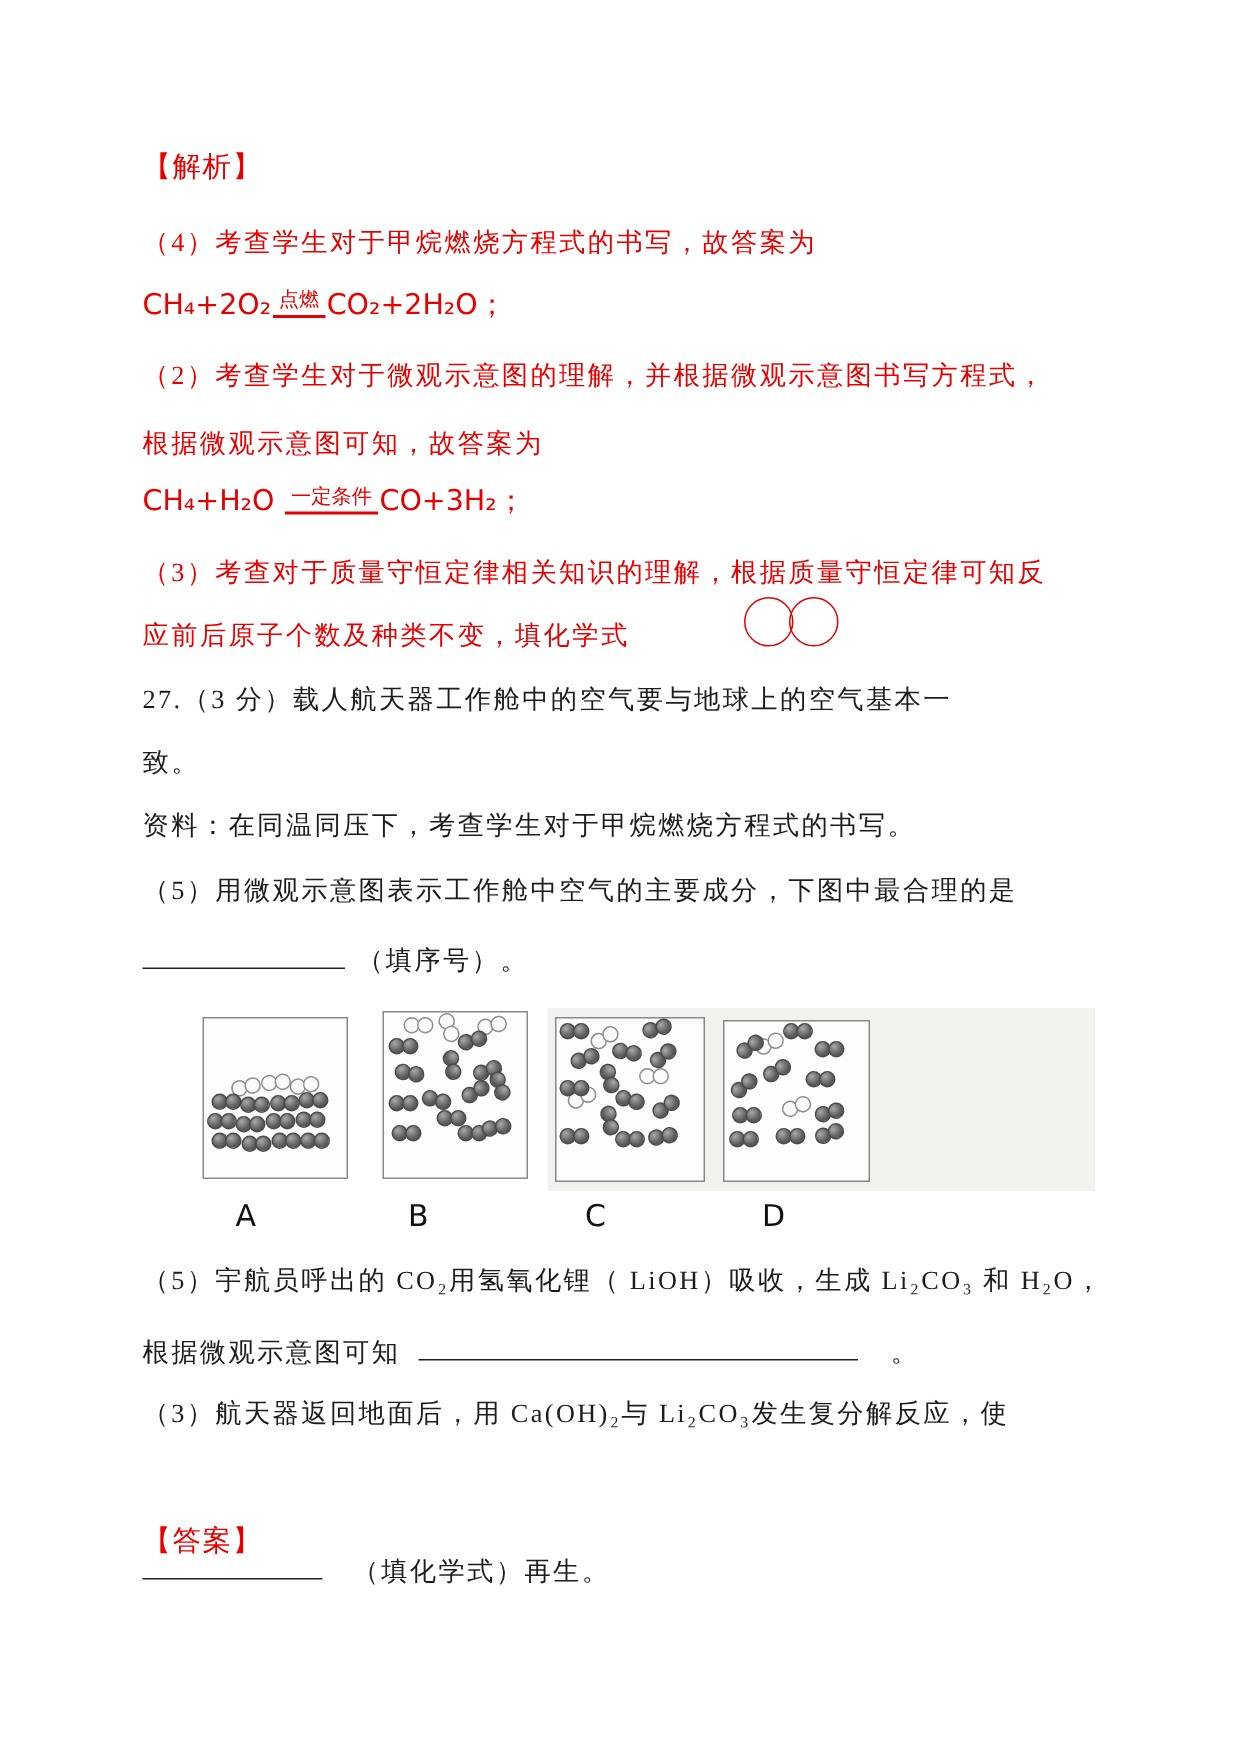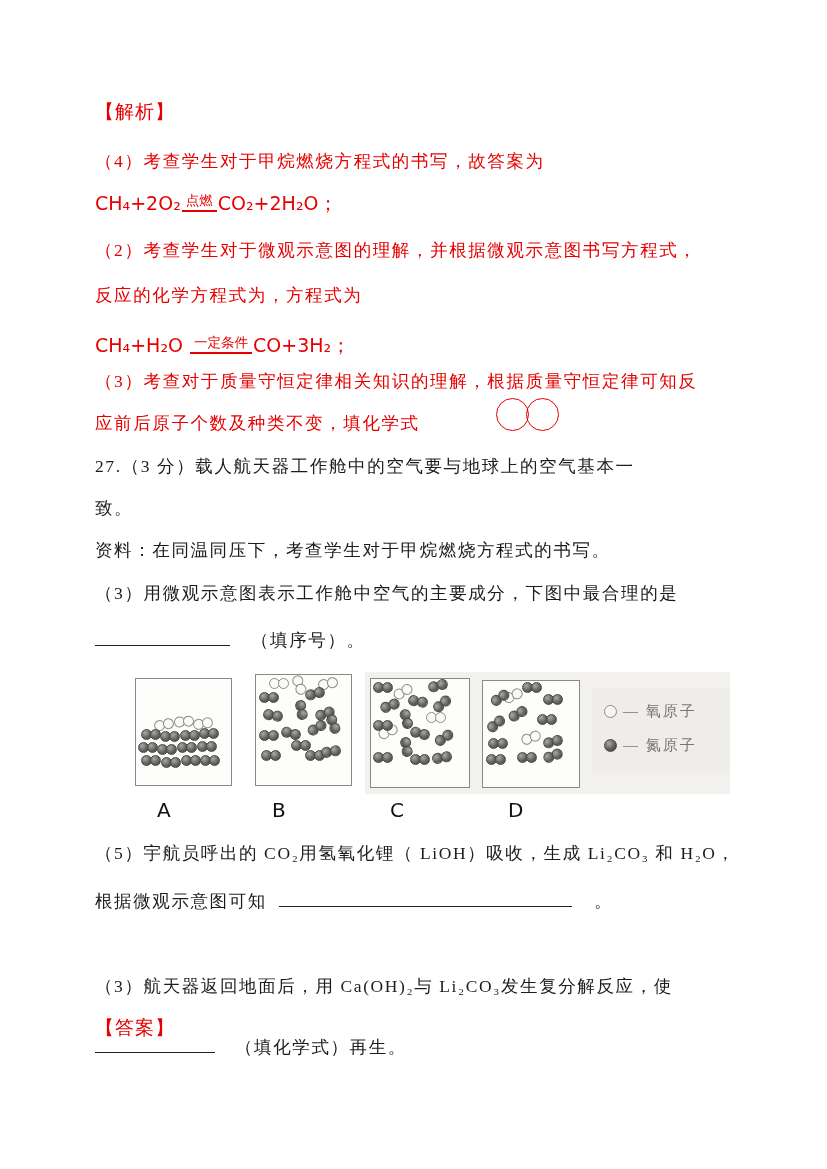--- a/index.html
+++ b/index.html
@@ -66,41 +66,41 @@
 <body>
 
 <div class="line red hdr" style="top:100px">【解析】</div>
 <div class="line red" style="top:151px">（4）考查学生对于甲烷燃烧方程式的书写，故答案为</div>
 
 <div class="line red eq" style="top:192px">
   <span>CH₄+2O₂</span><span class="cond">点燃</span><span>CO₂+2H₂O；</span>
 </div>
 
 <div class="line red" style="top:240px">（2）考查学生对于微观示意图的理解，并根据微观示意图书写方程式，</div>
-<div class="line red" style="top:285px">反应的化学方程式为，方程式为</div>
-
-<div class="line red eq" style="top:334px">
+<div class="line red" style="top:285px">根据微观示意图可知，故答案为</div>
+
+<div class="line red eq" style="top:323px">
   <span>CH₄+H₂O</span> <span class="cond">一定条件</span><span>CO+3H₂；</span>
 </div>
 
 <div class="line red" style="top:371px">（3）考查对于质量守恒定律相关知识的理解，根据质量守恒定律可知反</div>
 <div class="line red" style="top:413px">应前后原子个数及种类不变，填化学式</div>
 
 <div class="answer-circles">
   <span class="circle"></span><span class="circle"></span>
 </div>
 
 <div class="line" style="top:456px">27.（3 分）载人航天器工作舱中的空气要与地球上的空气基本一</div>
 <div class="line" style="top:498px">致。</div>
 <div class="line" style="top:540px">资料：在同温同压下，考查学生对于甲烷燃烧方程式的书写。</div>
-<div class="line" style="top:583px">（3）用微观示意图表示工作舱中空气的主要成分，下图中最合理的是</div>
+<div class="line" style="top:583px">（5）用微观示意图表示工作舱中空气的主要成分，下图中最合理的是</div>
 
 <div class="line" style="top:627px">
   <span class="blank" style="width:135px"></span>
-  <span style="margin-left:15px">（填序号）。</span>
+  <span style="margin-left:2px">（填序号）。</span>
 </div>
 
 <div class="figure">
   <div class="scan-band"></div>
   <div>
       <div class="opt-box" style="left: 5px; top: 6px; width: 95px; height: 106px;">
         <div class="mol open" style="left: 18px; top: 40px; transform: rotate(-12deg);">
           <span class="atom a1"></span>
           <span class="atom a2"></span>
         </div>
@@ -341,45 +341,35 @@
         <div class="mol dark" style="left: 34px; top: 71px; transform: rotate(0deg);">
           <span class="atom a1"></span>
           <span class="atom a2"></span>
         </div>
         <div class="mol dark" style="left: 60px; top: 69px; transform: rotate(-20deg);">
           <span class="atom a1"></span>
           <span class="atom a2"></span>
         </div>
       </div>
     </div>
-  <div class="legend">
-    <div class="legend-row r1">
-      <span class="sym open"></span>
-      <span>— 氧原子</span>
-    </div>
-    <div class="legend-row r2">
-      <span class="sym filled"></span>
-      <span>— 氮原子</span>
-    </div>
-  </div>
 </div>
 
 <div class="labels-row">
     <span class="opt-label" style="left: 157px;">A</span>
     <span class="opt-label" style="left: 272px;">B</span>
     <span class="opt-label" style="left: 390px;">C</span>
     <span class="opt-label" style="left: 508px;">D</span>
   </div>
 
 <div class="line" style="top:843px">（5）宇航员呼出的 CO₂用氢氧化锂（ LiOH）吸收，生成 Li₂CO₃ 和 H₂O，</div>
 <div class="line" style="top:888px">
   <span>根据微观示意图可知</span>
   <span class="blank" style="width:293px;margin-left:6px"></span>
   <span style="margin-left:16px">。</span>
 </div>
 
-<div class="line" style="top:976px">（3）航天器返回地面后，用 Ca(OH)₂与 Li₂CO₃发生复分解反应，使</div>
+<div class="line" style="top:932px">（3）航天器返回地面后，用 Ca(OH)₂与 Li₂CO₃发生复分解反应，使</div>
 <div class="line" style="top:1034px">
   <span class="blank" style="width:120px"></span>
   <span style="margin-left:14px">（填化学式）再生。</span>
 </div>
 
 <div class="line red hdr" style="top:1016px">【答案】</div>
 
 </body></html>

